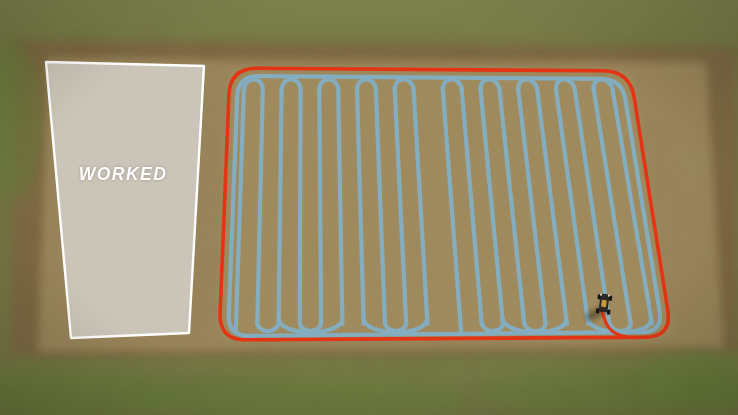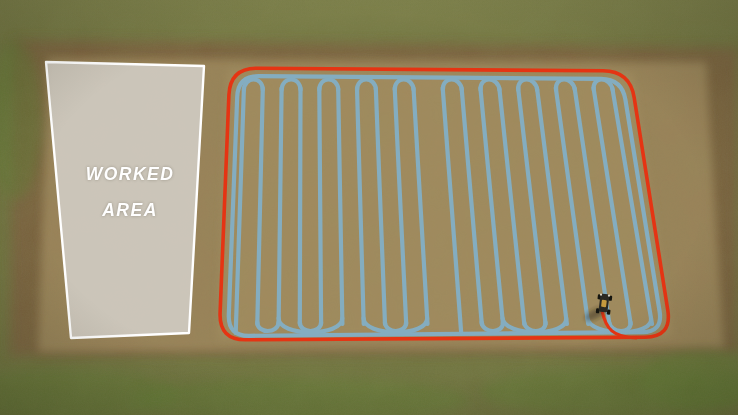--- a/index.html
+++ b/index.html
@@ -1,19 +1,19 @@
 <!DOCTYPE html>
 <html><head>
 <meta charset="utf-8">
 <style>
   html,body{margin:0;padding:0;background:#222;}
   #stage{position:relative;width:738px;height:415px;overflow:hidden;
          font-family:"Liberation Sans", sans-serif;}
   #scene{position:absolute;left:0;top:0;}
-  .worked-label{position:absolute;left:70px;top:164px;width:120px;
+  .worked-label{position:absolute;left:63px;top:164px;width:120px;
     text-align:center;color:#fff;font-style:italic;font-weight:700;
     font-size:17.5px;letter-spacing:1.5px;
     text-shadow:0 0 3px rgba(60,55,40,.35);}
   .worked-label .l2{margin-top:15px;}
 </style>
 </head>
 <body>
 
 <div id="stage">
   <svg id="scene" width="738" height="415" viewBox="0 0 738 415">
@@ -114,15 +114,14 @@
         <rect x="608" y="309" width="3.4" height="5" rx="1" fill="#15150f"></rect>
         <rect x="599.5" y="294" width="9" height="18" rx="2" fill="#2a2923"></rect>
         <rect x="601.5" y="300" width="5" height="7" rx="1" fill="#c59a3e"></rect>
         <circle cx="600" cy="295" r="1.1" fill="#d8d4c8"></circle>
         <circle cx="608" cy="295" r="1.1" fill="#d8d4c8"></circle>
       </g>
       <rect x="0" y="0" width="738" height="415" fill="url(#vigG)"></rect>
     </svg>
   <div class="worked-label">
     <div class="l1">WORKED</div>
-    <div class="l2">AREA</div>
   </div>
 </div>
 
 </body></html>

